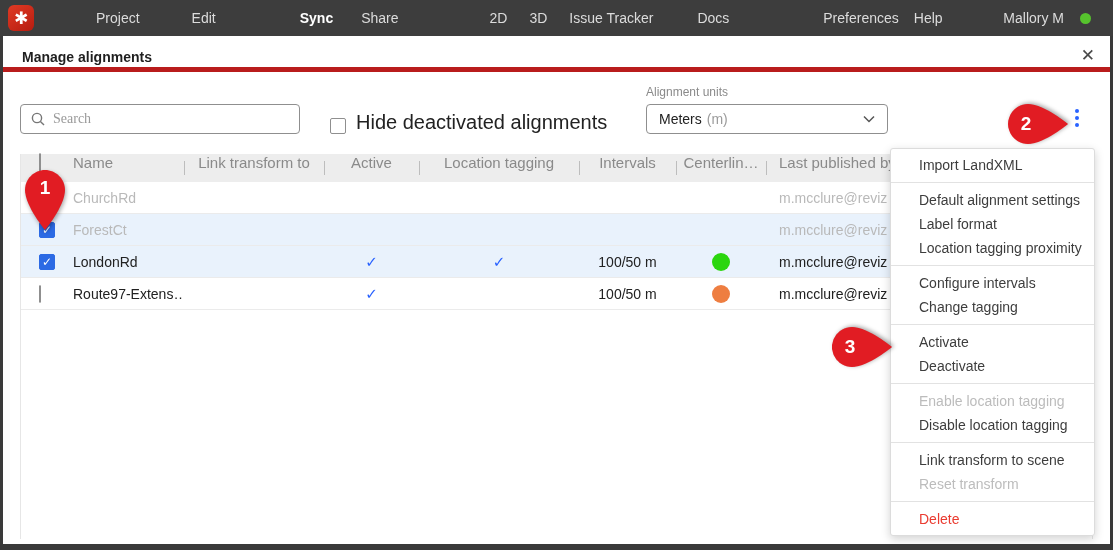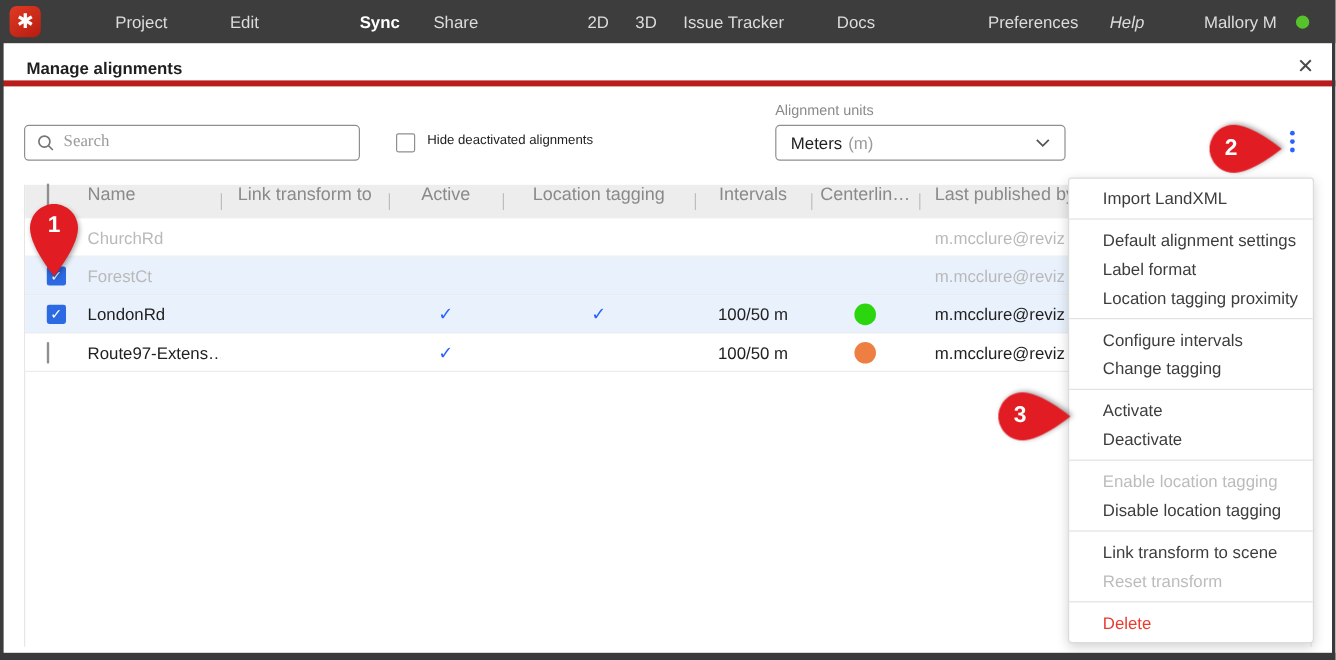--- a/index.html
+++ b/index.html
@@ -26,40 +26,40 @@
     background: linear-gradient(145deg, #e03a24, #b61c10);
     color: #fff; display: flex; align-items: center; justify-content: center;
     font-size: 17px; margin-right: 28px;
   }
   .mi { cursor: default; white-space: nowrap; }
   .mi-0 { margin-left: 34px; } .mi-1 { margin-left: 52px; }
   .mi-2 { margin-left: 84px; font-weight: bold; color: #ffffff; }
   .mi-3 { margin-left: 28px; } .mi-4 { margin-left: 91px; }
   .mi-5 { margin-left: 22px; } .mi-6 { margin-left: 22px; }
   .mi-7 { margin-left: 44px; } .mi-8 { margin-left: 94px; }
-  .mi-9 { margin-left: 26px; font-style: italic; }
+  .mi-9 { margin-left: 15px; }
   .user { margin-left: auto; white-space: nowrap; }
   .status-dot { width: 11px; height: 11px; border-radius: 50%; margin-left: 16px; margin-right: 6px; }
   
   .titlebar { position: relative; height: 36px; border-bottom: 5px solid #b91c1c; }
   .title { position: absolute; left: 22px; top: 13px; font-size: 14px; font-weight: bold; color: #1f1f1f; }
   .close-btn { position: absolute; right: 18px; top: 10px; font-size: 17px; color: #4a4a4a; cursor: pointer; line-height: 20px; }
   
   .controls { position: relative; height: 82px; }
   .search {
     position: absolute; left: 20px; top: 32px; width: 280px; height: 30px;
     border: 1px solid #8f8f8f; border-radius: 4px;
     display: flex; align-items: center; padding: 0 10px; gap: 8px; background:#fff;
   }
   .search input {
     border: none; outline: none; flex: 1; font-size: 14px;
     font-family: Liberation Serif, serif; color: #333; background: transparent;
   }
   .search input::placeholder { color: #9a9a9a; }
-  .hide-check { position: absolute; left: 330px; top: 39px; display: flex; align-items: flex-start; gap: 10px; font-size: 11px; color: #222; }
+  .hide-check { position: absolute; left: 330px; top: 39px; display: flex; align-items: flex-end; gap: 10px; font-size: 20px; color: #222; }
   .cb { width: 16px; height: 16px; border: 1.5px solid #8f8f8f; border-radius: 2px; background: #fff; flex: 0 0 auto; }
   .cb.checked { background: #2c6ae4; border-color: #2c6ae4; color: #fff; font-size: 12px; font-weight: bold; display: flex; align-items: center; justify-content: center; line-height: 1; }
   .units-label { position: absolute; left: 646px; top: 13px; font-size: 12px; color: #8a8a8a; }
   .units {
     position: absolute; left: 646px; top: 32px; width: 242px; height: 30px;
     border: 1px solid #8f8f8f; border-radius: 4px; background: #fff;
     display: flex; align-items: center; padding: 0 12px; font-size: 14px; cursor: pointer;
   }
   .units .uval { color: #222; } .units .uunit { color: #9b9b9b; margin-left: 5px; }
   .units .chev { margin-left: auto; }

